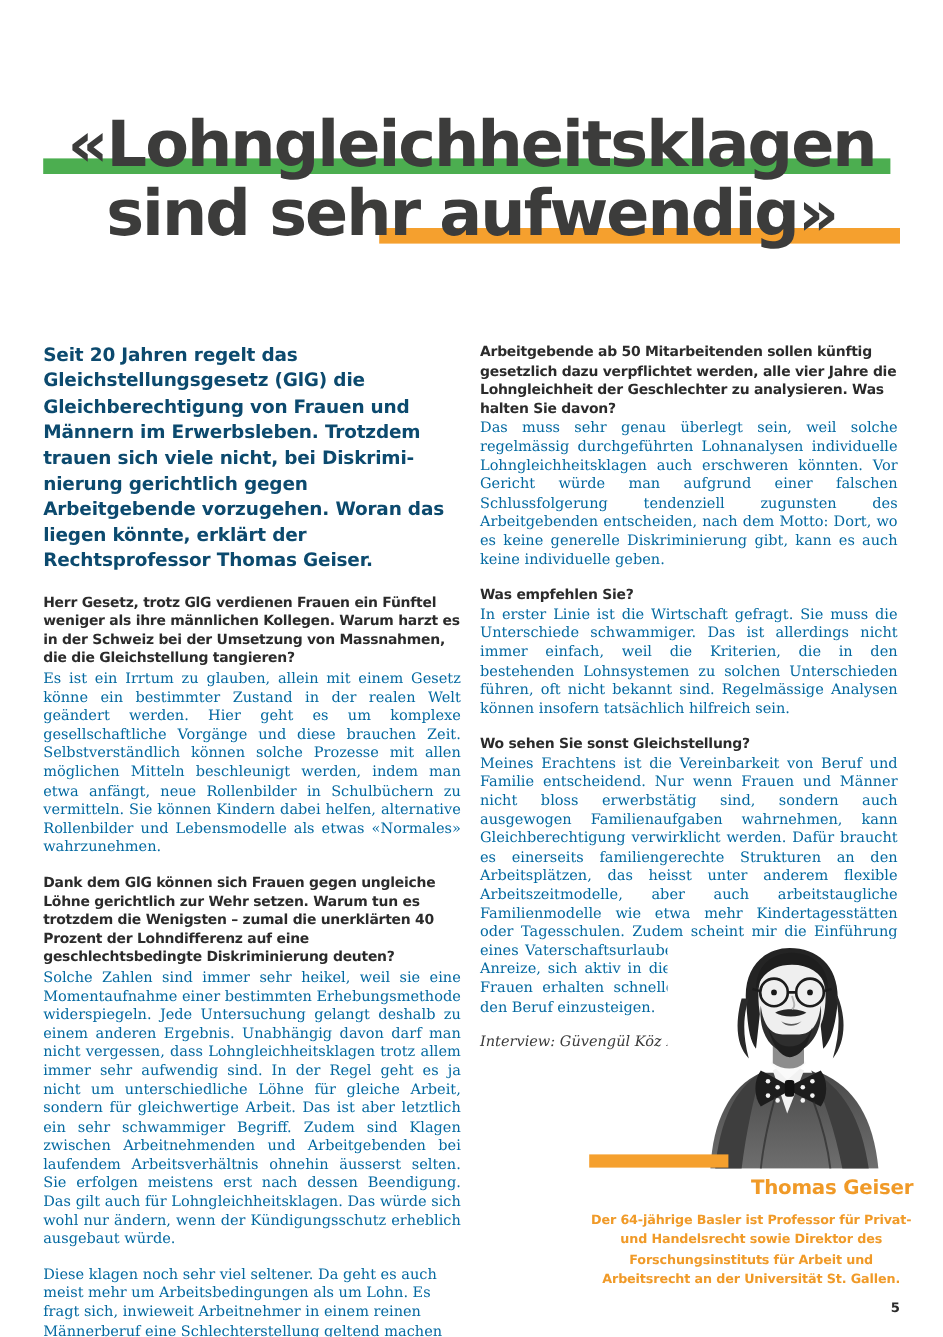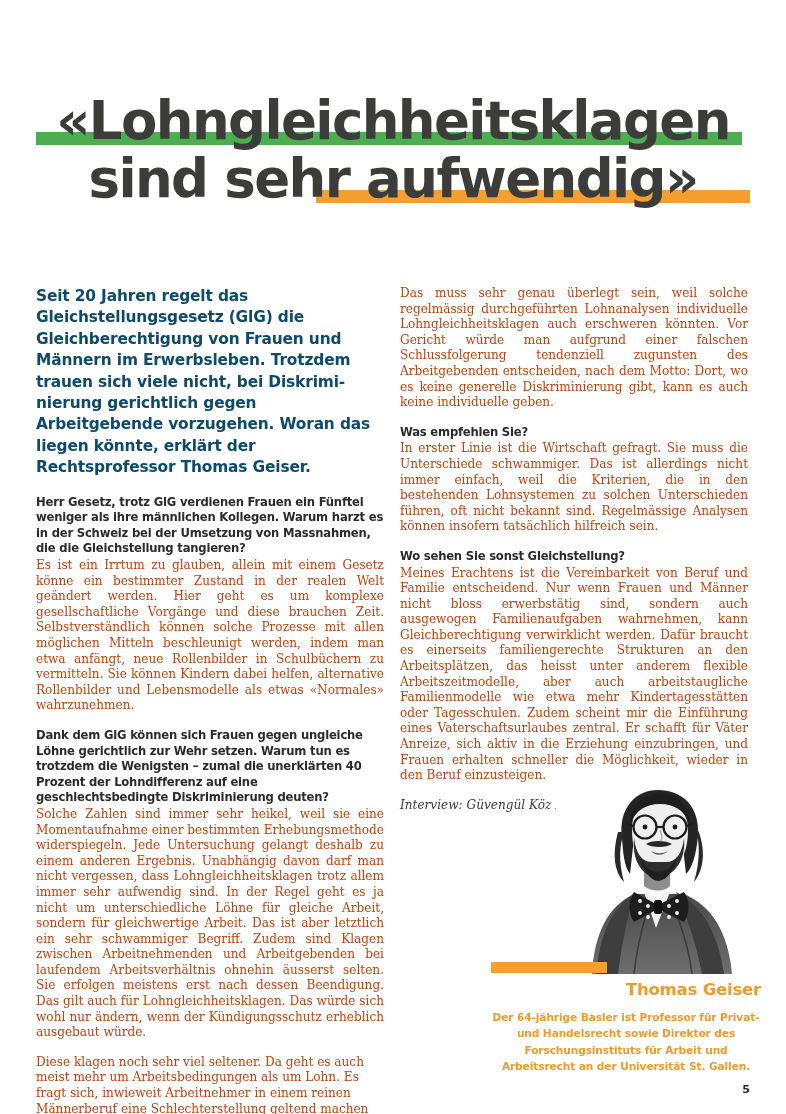--- a/index.html
+++ b/index.html
@@ -86,21 +86,21 @@
     line-height: 15.6px;
     color: #2b2b2b;
     letter-spacing: -0.2px;
     margin-bottom: 1px;
   }
 
   .answer {
     font-family: "DejaVu Serif", serif;
     font-size: 12.1px;
     line-height: 15.6px;
-    color: #c2410c;
+    color: #0369a1;
     text-align: justify;
     hyphens: manual;
   }
 
   .answer.ragged { text-align: left; }
 
   .credit {
     font-family: "DejaVu Serif", serif;
     font-style: italic;
     font-size: 12.1px;
@@ -196,20 +196,21 @@
 
     <div class="qa">
       <p class="answer ragged">Diese klagen noch sehr viel seltener. Da geht es auch meist mehr um Arbeitsbedingungen als um Lohn. Es fragt sich, inwieweit Arbeitnehmer in einem reinen Männerberuf eine Schlechterstellung geltend machen können, gegenüber Mitarbeitern in einem weniger ausgeprägten Männerberuf.</p>
     </div>
 
   </div>
 
   <div class="col col-right">
 
     <div class="qa">
+      <p class="question">Arbeitgebende ab 50 Mitarbeitenden sollen künftig gesetzlich dazu verpflichtet werden, alle vier Jahre die Lohngleichheit der Geschlechter zu analysieren. Was halten Sie davon?</p>
       <p class="answer">Das muss sehr genau überlegt sein, weil solche regelmässig durchgeführten Lohnanalysen individuelle Lohngleichheitsklagen auch erschweren könnten. Vor Gericht würde man aufgrund einer falschen Schlussfolgerung tendenziell zugunsten des Arbeitgebenden entscheiden, nach dem Motto: Dort, wo es keine generelle Diskriminierung gibt, kann es auch keine individuelle geben.</p>
     </div>
 
     <div class="qa">
       <p class="question">Was empfehlen Sie?</p>
       <p class="answer">In erster Linie ist die Wirtschaft gefragt. Sie muss die Unterschiede schwammiger. Das ist allerdings nicht immer einfach, weil die Kriterien, die in den bestehenden Lohnsystemen zu solchen Unterschieden führen, oft nicht bekannt sind. Regelmässige Analysen können insofern tatsächlich hilfreich sein.</p>
     </div>
 
     <div class="qa">
       <p class="question">Wo sehen Sie sonst Gleichstellung?</p>

